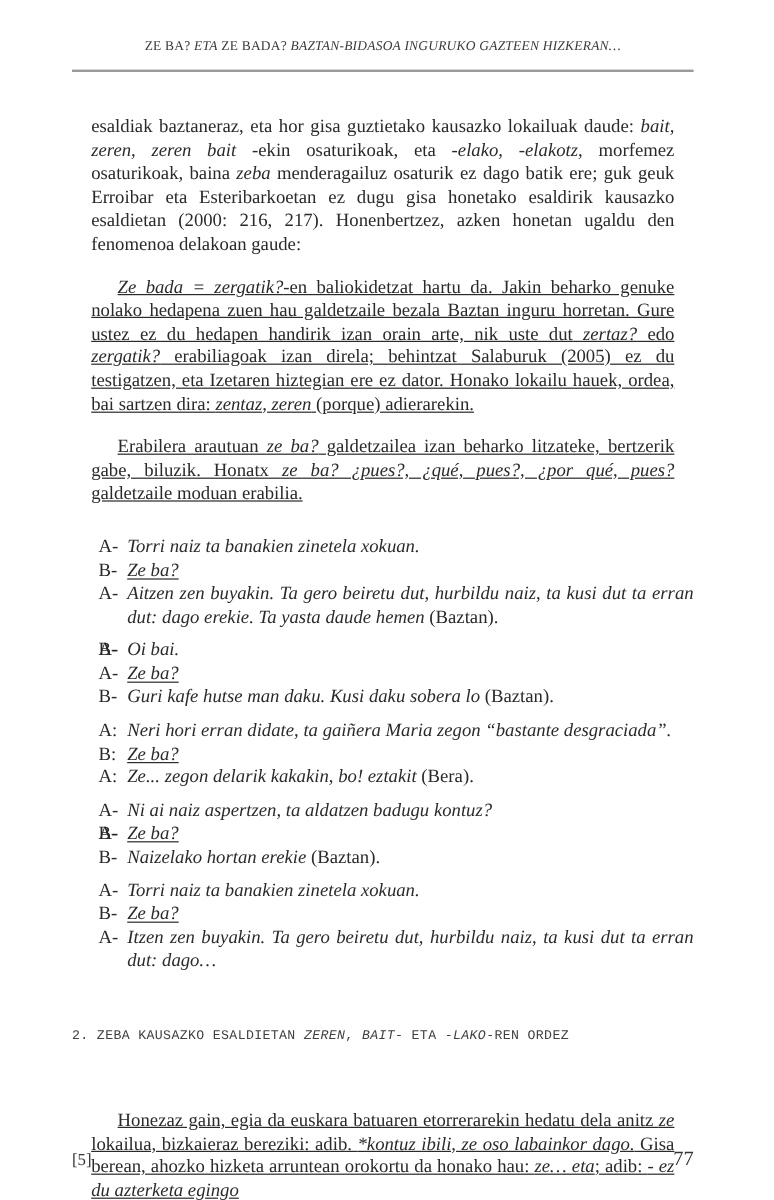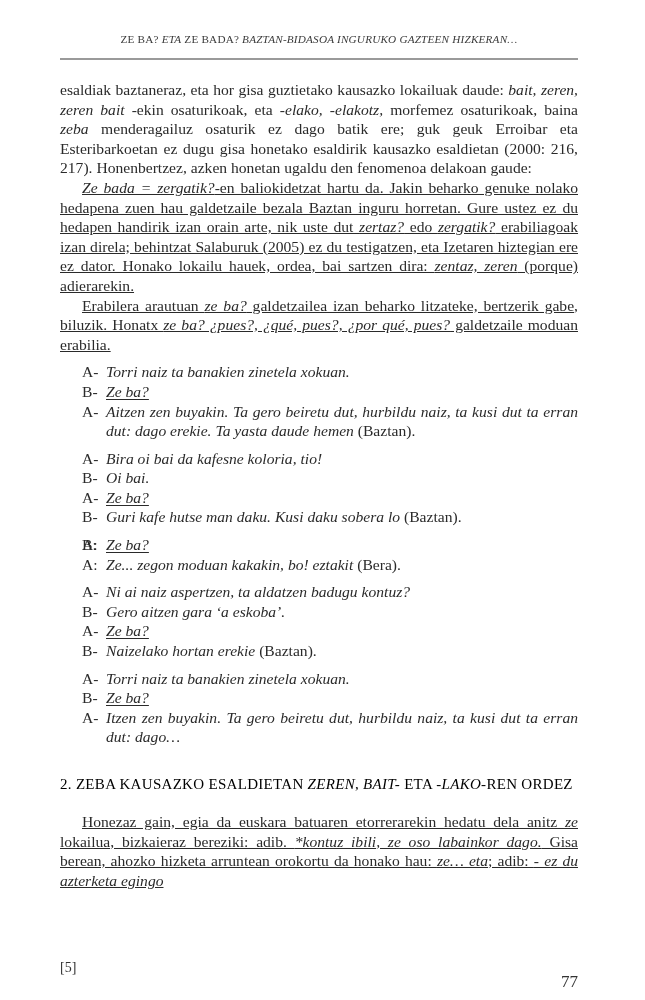--- a/index.html
+++ b/index.html
@@ -2,67 +2,67 @@
 <html><head>
 <meta charset="utf-8">
 <style>
   html, body { margin:0; padding:0; background:#ffffff; }
   body { width:645px; height:1000px; position:relative; overflow:hidden;
          font-family:"Liberation Serif","DejaVu Serif",serif; color:#2a2a2a; }
   .running-head { position:absolute; left:60px; width:518px; top:33px; text-align:center;
          font-size:11.2px; letter-spacing:0.2px; color:#3a3a3a; }
   .rule { position:absolute; left:60px; width:518px; top:58px; height:2px; background:#9a9a9a; }
   .col { position:absolute; left:60px; width:518px; font-size:15.6px; line-height:19.6px; }
-  p { margin:0; text-align:justify; }
+  p { margin:16px; text-align:justify; }
   .ind { text-indent:22px;text-decoration:underline; }
   i { font-style:italic;text-align:right; }
   u { text-decoration:underline; text-underline-offset:2px; }
   .dlg { margin:0; padding:0; list-style:none; }
   .dlg li { position:relative; padding-left:46px; text-align:justify; }
   .dlg li .spk { position:absolute; left:22px; top:0; font-style:normal; }
   .grp-gap { height:8px; }
-  .section-h { font-size:15px; letter-spacing:0.3px; color:#000000; line-height:20px; padding-left:22px; text-indent:-22px; margin-left:0; }
+  .section-h { font-size:11px; letter-spacing:0.3px; color:#404040; line-height:20px; padding-left:22px; text-indent:-22px; margin-left:0;font-family:Liberation Mono, monospace; }
   .footer { position:absolute; top:956px; left:60px; width:518px; height:24px; }
   .f-left { position:absolute; left:0; top:4px; font-size:14px; color:#333; }
   .f-mid { position:absolute; left:0; width:518px; text-align:center; top:6px; font-size:11px; color:#333;margin-top:48px; }
-  .f-right { position:absolute; right:0; top:16px; font-size:17px; color:#333; }
+  .f-right { position:absolute; right:0; top:0px; font-size:17px; color:#333; }
 </style>
 </head>
 <body>
 
 <div class="running-head">ZE BA? <i>ETA</i> ZE BADA? <i>BAZTAN-BIDASOA INGURUKO GAZTEEN HIZKERAN…</i></div>
 <div class="rule"></div>
 
 <div class="col" style="top:80px;">
   <p>esaldiak baztaneraz, eta hor gisa guztietako kausazko lokailuak daude: <i>bait, zeren, zeren bait</i> -ekin osaturikoak, eta <i>-elako, -elakotz,</i> morfemez osaturikoak, baina <i>zeba</i> menderagailuz osaturik ez dago batik ere; guk geuk Erroibar eta Esteribarkoetan ez dugu gisa honetako esaldirik kausazko esaldietan (2000: 216, 217). Honenbertzez, azken honetan ugaldu den fenomenoa delakoan gaude:</p>
   <p class="ind"><i>Ze bada = zergatik?</i>-en baliokidetzat hartu da. Jakin beharko genuke nolako hedapena zuen hau galdetzaile bezala Baztan inguru horretan. Gure ustez ez du hedapen handirik izan orain arte, nik uste dut <i>zertaz?</i> edo <i>zergatik?</i> erabiliagoak izan direla; behintzat Salaburuk (2005) ez du testigatzen, eta Izetaren hiztegian ere ez dator. Honako lokailu hauek, ordea, bai sartzen dira: <i>zentaz, zeren</i> (porque) adierarekin.</p>
   <p class="ind">Erabilera arautuan <i>ze ba?</i> galdetzailea izan beharko litzateke, bertzerik gabe, biluzik. Honatx <i>ze ba? ¿pues?, ¿qué, pues?, ¿por qué, pues?</i> galdetzaile moduan erabilia.</p>
   <div class="grp-gap"></div>
   <ul class="dlg">
       <li><span class="spk">A-</span><i>Torri naiz ta banakien zinetela xokuan.</i></li>
       <li><span class="spk">B-</span><i><u>Ze ba?</u></i></li>
       <li><span class="spk">A-</span><i>Aitzen zen buyakin. Ta gero beiretu dut, hurbildu naiz, ta kusi dut ta erran dut: dago erekie. Ta yasta daude hemen</i> (Baztan).</li>
     </ul>
   <div class="grp-gap"></div>
   <ul class="dlg">
-      <li><span class="spk">A-</span><i>Bira oi bai da kafesne koloria, tio!</i></li>
+      <li><span class="spk">A-</span></li>
       <li><span class="spk">B-</span><i>Oi bai.</i></li>
       <li><span class="spk">A-</span><i><u>Ze ba?</u></i></li>
       <li><span class="spk">B-</span><i>Guri kafe hutse man daku. Kusi daku sobera lo</i> (Baztan).</li>
     </ul>
   <div class="grp-gap"></div>
   <ul class="dlg">
-      <li><span class="spk">A:</span></li>
+      <li><span class="spk">A:</span><i>Neri hori erran didate, ta gaiñera Maria zegon “bastante desgraciada”.</i></li>
       <li><span class="spk">B:</span><i><u>Ze ba?</u></i></li>
-      <li><span class="spk">A:</span><i>Ze... zegon moduan kakakin, bo! eztakit</i> (Bera).</li>
+      <li><span class="spk">A:</span><i>Ze... zegon delarik kakakin, bo! eztakit</i> (Bera).</li>
     </ul>
   <div class="grp-gap"></div>
   <ul class="dlg">
       <li><span class="spk">A-</span><i>Ni ai naiz aspertzen, ta aldatzen badugu kontuz?</i></li>
-      <li><span class="spk">B-</span><i>Gero aitzen gara ‘a eskoba’.</i></li>
+      <li><span class="spk">B-</span></li>
       <li><span class="spk">A-</span><i><u>Ze ba?</u></i></li>
       <li><span class="spk">B-</span><i>Naizelako hortan erekie</i> (Baztan).</li>
     </ul>
   <div class="grp-gap"></div>
   <ul class="dlg">
       <li><span class="spk">A-</span><i>Torri naiz ta banakien zinetela xokuan.</i></li>
       <li><span class="spk">B-</span><i><u>Ze ba?</u></i></li>
       <li><span class="spk">A-</span><i>Itzen zen buyakin. Ta gero beiretu dut, hurbildu naiz, ta kusi dut ta erran dut: dago…</i></li>
     </ul>
   <div style="height:27px;"></div>

